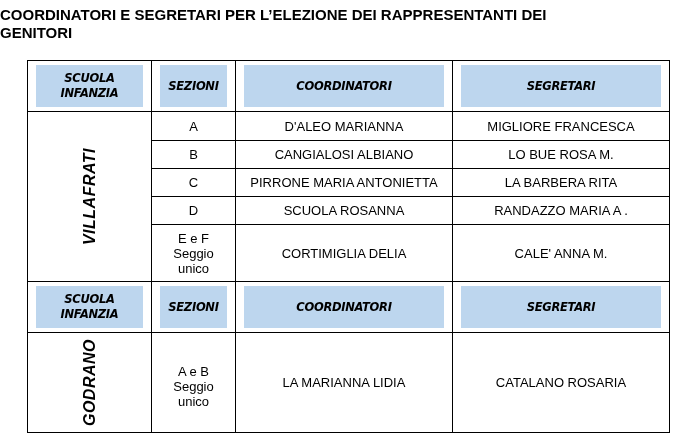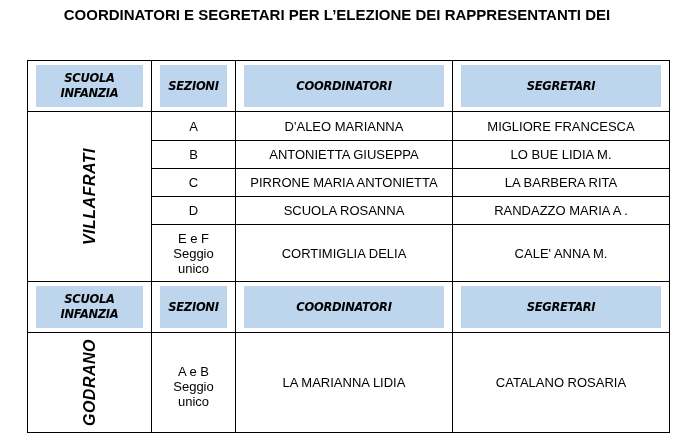--- a/index.html
+++ b/index.html
@@ -13,21 +13,20 @@
       position: relative;
       overflow: hidden;
       font-family: "Liberation Sans", sans-serif;
       color: #000000;
     }
     .title {
       position: absolute;
       left: 0;
       top: 6px;
       width: 674px;
-      text-align: center;
       font-weight: bold;
       font-size: 15px;
       line-height: 18px;
       letter-spacing: 0;
     }
     table.grid {
       position: absolute;
       left: 27px;
       top: 60px;
       width: 642px;
@@ -82,20 +81,21 @@
     td.name-l {
       text-align: left;
       padding-left: 6px;
     }
   </style>
 </head>
 <body>
 
 <div class="title">
   <div>COORDINATORI E SEGRETARI PER L’ELEZIONE DEI RAPPRESENTANTI DEI</div>
+  <div>GENITORI</div>
 </div>
 
 <table class="grid">
   <colgroup>
     <col style="width:124px">
     <col style="width:84px">
     <col style="width:217px">
     <col style="width:217px">
   </colgroup>
   <tbody>
@@ -118,22 +118,22 @@
     <tr style="height:29px">
       <td class="school" rowspan="5">
         <span class="vert">VILLAFRATI</span>
       </td>
       <td class="sez">A</td>
       <td class="name-c">D'ALEO MARIANNA</td>
       <td class="name-l">MIGLIORE FRANCESCA</td>
     </tr>
     <tr style="height:28px">
       <td class="sez">B</td>
-      <td class="name-c">ANTONIETTA GIUSEPPA</td>
-      <td class="name-l">LO BUE LIDIA M.</td>
+      <td class="name-c">CANGIALOSI ALBIANO</td>
+      <td class="name-l">LO BUE ROSA M.</td>
     </tr>
     <tr style="height:28px">
       <td class="sez">C</td>
       <td class="name-c">PIRRONE MARIA ANTONIETTA</td>
       <td class="name-l">LA BARBERA RITA</td>
     </tr>
     <tr style="height:28px">
       <td class="sez">D</td>
       <td class="name-c">SCUOLA ROSANNA</td>
       <td class="name-l">RANDAZZO MARIA  A .</td>

